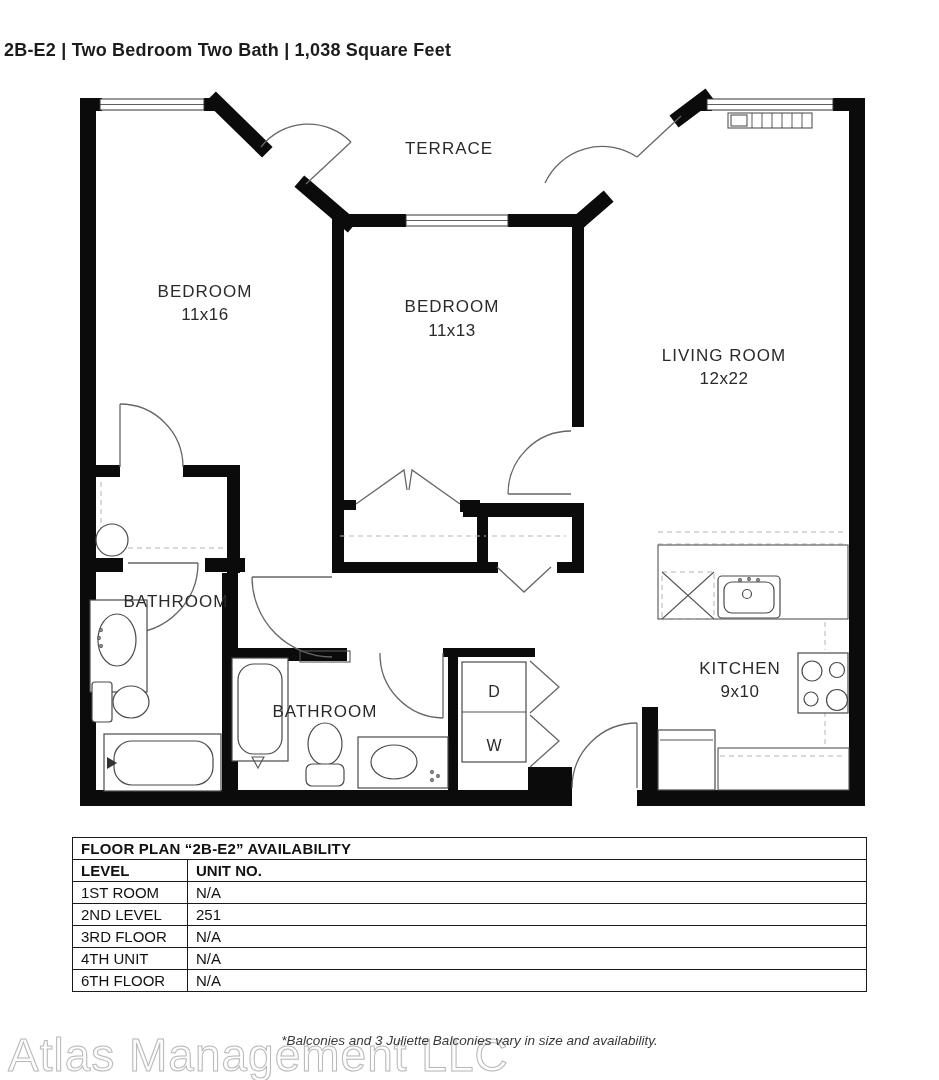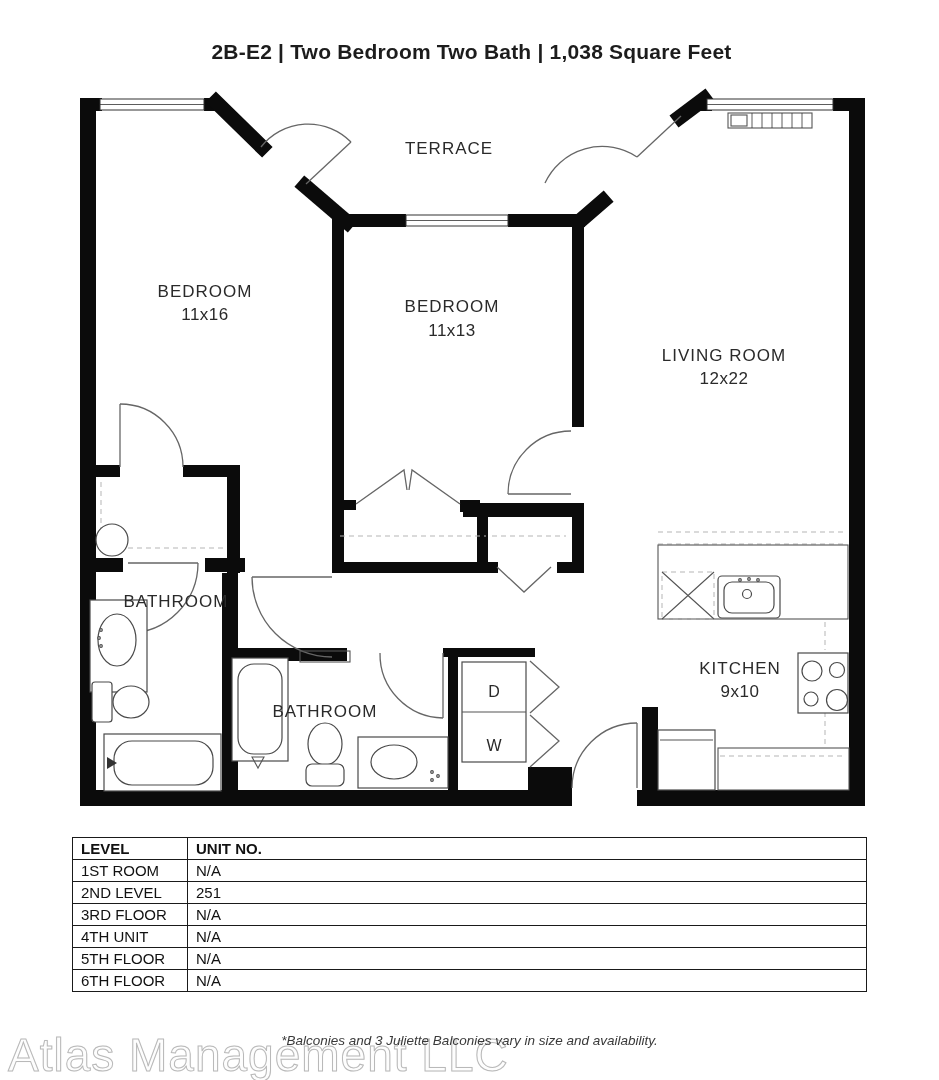--- a/index.html
+++ b/index.html
@@ -1,19 +1,19 @@
 <!DOCTYPE html>
 <html><head>
 <meta charset="utf-8">
 <style>
   html,body{margin:0;padding:0;background:#ffffff;}
   .page{position:relative;width:939px;height:1080px;background:#fff;overflow:hidden;
         font-family:"Liberation Sans", sans-serif;}
-  .title{position:absolute;top:40px;left:4px;right:0;text-align:center;
-         font-size:21px;font-weight:700;color:#1c1c1c;letter-spacing:.2px;}
+  .title{position:absolute;top:40px;left:4px;right:0;text-align:left;
+         font-size:18px;font-weight:700;color:#1c1c1c;letter-spacing:.2px;}
   .plan-svg{position:absolute;top:0;left:0;}
   .plan-label{font-family:"Liberation Sans", sans-serif;font-size:17px;fill:#2a2a2a;letter-spacing:1px;}
   .plan-dim{font-family:"Liberation Sans", sans-serif;font-size:17px;fill:#2a2a2a;letter-spacing:.5px;}
   .wd-label{font-family:"Liberation Sans", sans-serif;font-size:16px;fill:#2a2a2a;}
   .avail{position:absolute;left:72px;top:837px;width:795px;border-collapse:collapse;
          font-size:15px;color:#111;}
   .avail td{border:1.5px solid #1a1a1a;height:21px;padding:0 0 0 8px;vertical-align:middle;}
   .avail .t-title{font-weight:700;letter-spacing:.2px;}
   .avail .t-head{font-weight:700;margin-top:24px;}
   .avail .c1{width:106px;}
@@ -236,44 +236,43 @@
       <text class="plan-label" x="325" y="717" text-anchor="middle">BATHROOM</text>
 
       <text class="plan-label" x="740" y="674" text-anchor="middle">KITCHEN</text>
       <text class="plan-dim" x="740" y="697" text-anchor="middle">9x10</text>
     </g>
   </svg>
 
   <table class="avail">
     <tbody>
       <tr>
+        <td class="t-title" colspan="2">FLOOR PLAN “2B-E2” AVAILABILITY</td>
+      </tr>
+      <tr>
         <td class="t-head c1">LEVEL</td>
         <td class="t-head">UNIT NO.</td>
       </tr>
       <tr>
         <td class="c1">1ST ROOM</td>
         <td>N/A</td>
       </tr>
       <tr>
         <td class="c1">2ND LEVEL</td>
         <td>251</td>
       </tr>
       <tr>
         <td class="c1">3RD FLOOR</td>
         <td>N/A</td>
       </tr>
       <tr>
         <td class="c1">4TH UNIT</td>
         <td>N/A</td>
       </tr>
       <tr>
-        <td class="c1">5TH FLOOR</td>
-        <td>N/A</td>
-      </tr>
-      <tr>
         <td class="c1">6TH FLOOR</td>
         <td>N/A</td>
       </tr>
     </tbody>
   </table>
 
   <div class="watermark">Atlas Management LLC</div>
   <div class="footnote">*Balconies and 3 Juliette Balconies vary in size and availability.</div>
 
 </div>

